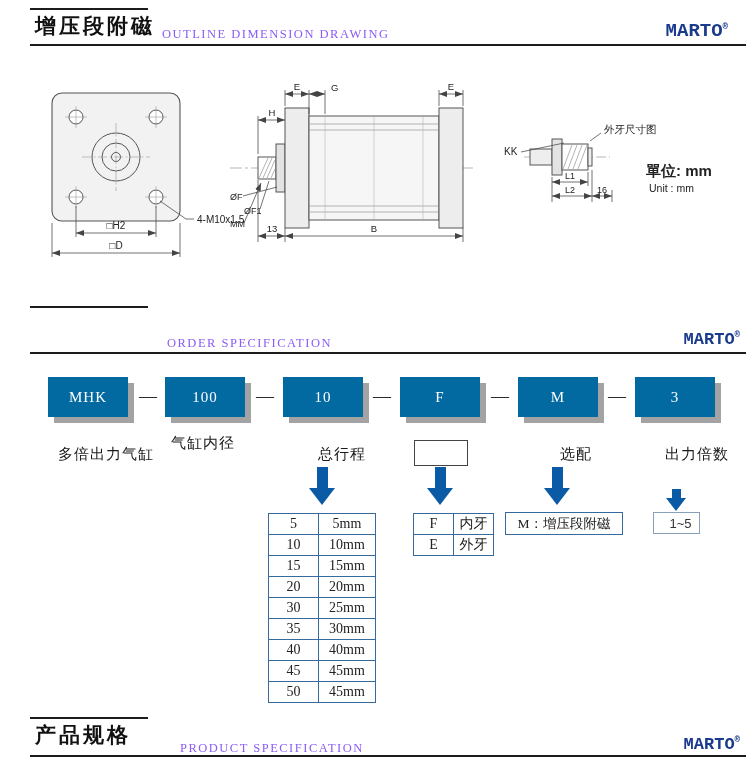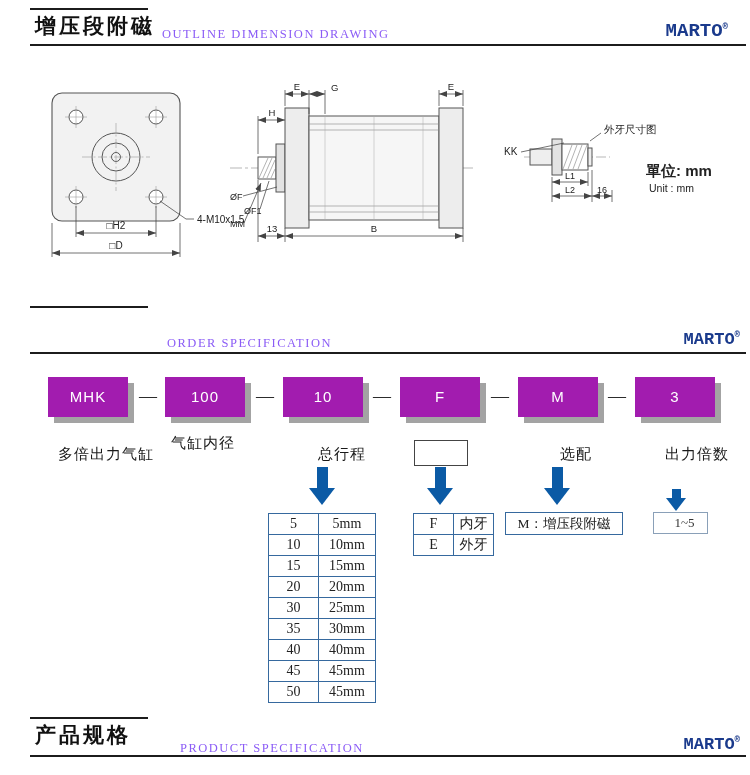--- a/index.html
+++ b/index.html
@@ -5,36 +5,36 @@
   * { margin:0; padding:0; box-sizing:border-box; }
   html,body { background:#fff; }
   body { font-family:"Liberation Sans", sans-serif; }
   .page { position:relative; width:750px; height:775px; background:#ffffff; overflow:hidden; }
   .abs { position:absolute; }
   .rule { background:#1c1c1c; }
   .sec-cn { font-family:"Liberation Serif", serif; font-weight:600; font-size:21px; color:#111; letter-spacing:3px; white-space:nowrap; }
   .sec-en { font-family:"Liberation Serif", serif; font-size:12.5px; color:#8b5cf6; letter-spacing:1.5px; white-space:nowrap; }
   .brand { font-family:Liberation Mono, monospace; font-weight:bold; color:#1a3a8c; text-align:right; white-space:nowrap; }
   .brand .reg { font-size:9px; vertical-align:super; }
-  .code-box { width:80px; height:40px; background:#a21caf; color:#fff; text-align:center; line-height:40px;
-              font-family:Liberation Sans, sans-serif; font-size:15px; letter-spacing:1px;
+  .code-box { width:80px; height:40px; background:#0369a1; color:#fff; text-align:center; line-height:40px;
+              font-family:Liberation Serif, serif; font-size:15px; letter-spacing:1px;
               box-shadow:6px 6px 0 #a3a3a3; }
   .dash { font-size:18px; color:#222; font-family:"Liberation Serif", serif; }
   .cn-label { font-family:"Liberation Serif", serif; font-size:15px; color:#1a1a1a; letter-spacing:1px; white-space:nowrap;margin-left:20px; }
   .empty-box { width:54px; height:26px; border:1px solid #444; background:#fff; }
   .arrow-down { display:flex; flex-direction:column; align-items:center; }
   .arrow-down .shaft { width:11px; height:21px; background:#0b5aa5; }
   .arrow-down .head { width:0; height:0; border-left:13px solid transparent; border-right:13px solid transparent; border-top:17px solid #0b5aa5; }
   .arrow-down.small .shaft { width:9px; height:9px; }
   .arrow-down.small .head { border-left-width:10px; border-right-width:10px; border-top-width:13px; }
   table.spec { border-collapse:collapse; font-family:"Liberation Serif", serif; font-size:14px; color:#222; background:#fff; }
   table.spec td { border:1px solid #36699e; text-align:center; height:21px; }
   .opt-cell { width:118px; height:23px; border:1px solid #36699e; font-family:"Liberation Serif", serif; font-size:13.5px;
               color:#222; display:flex; align-items:center; justify-content:center; background:#fff; }
-  .mult-box { width:55px; height:22px; border:1px solid #8aa0b8; font-family:Liberation Serif, serif; font-size:13px;
+  .mult-box { width:47px; height:22px; border:1px solid #8aa0b8; font-family:Liberation Sans, sans-serif; font-size:13px;
               color:#333; display:flex; align-items:center; justify-content:center; background:#fff;padding-left:8px; }
   svg text { font-family:"Liberation Sans", sans-serif; fill:#222; }
 </style>
 </head>
 <body>
 
 <div class="page">
 
   <div class="abs rule" style="left:30px;top:8px;width:118px;height:2px"></div>
   <div class="abs sec-cn" style="left:35px;top:12px">增压段附磁</div>

